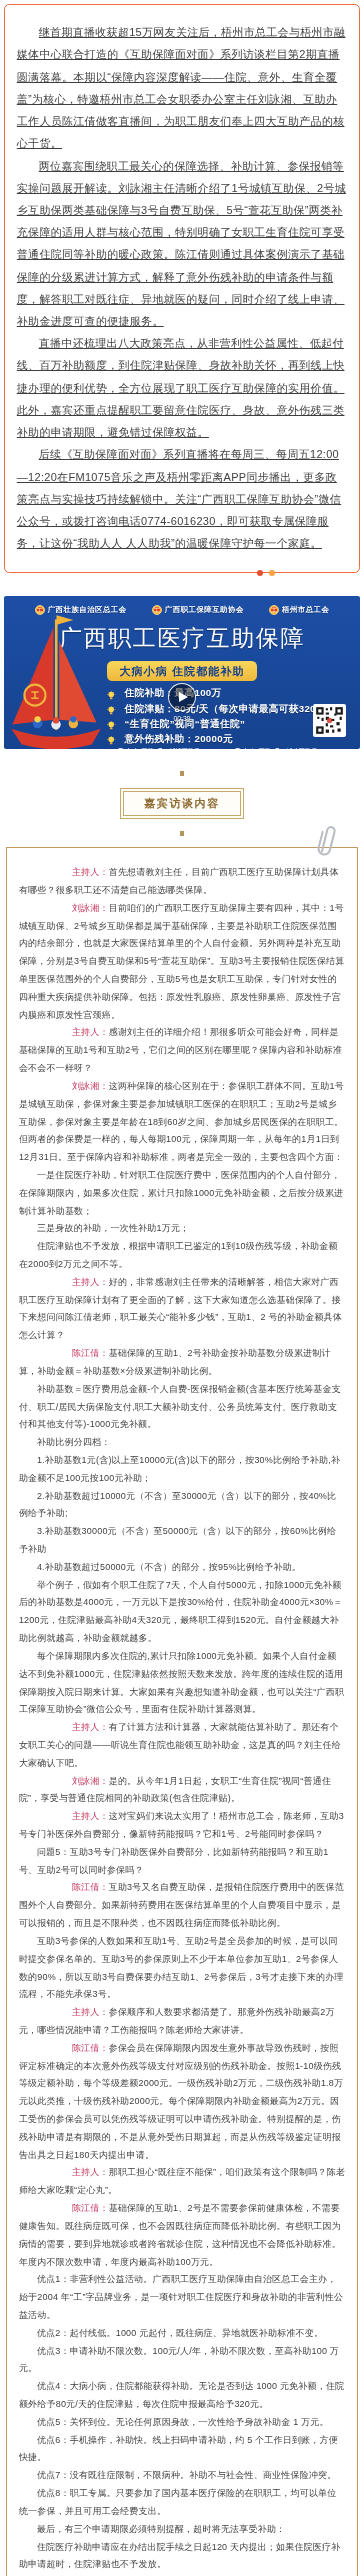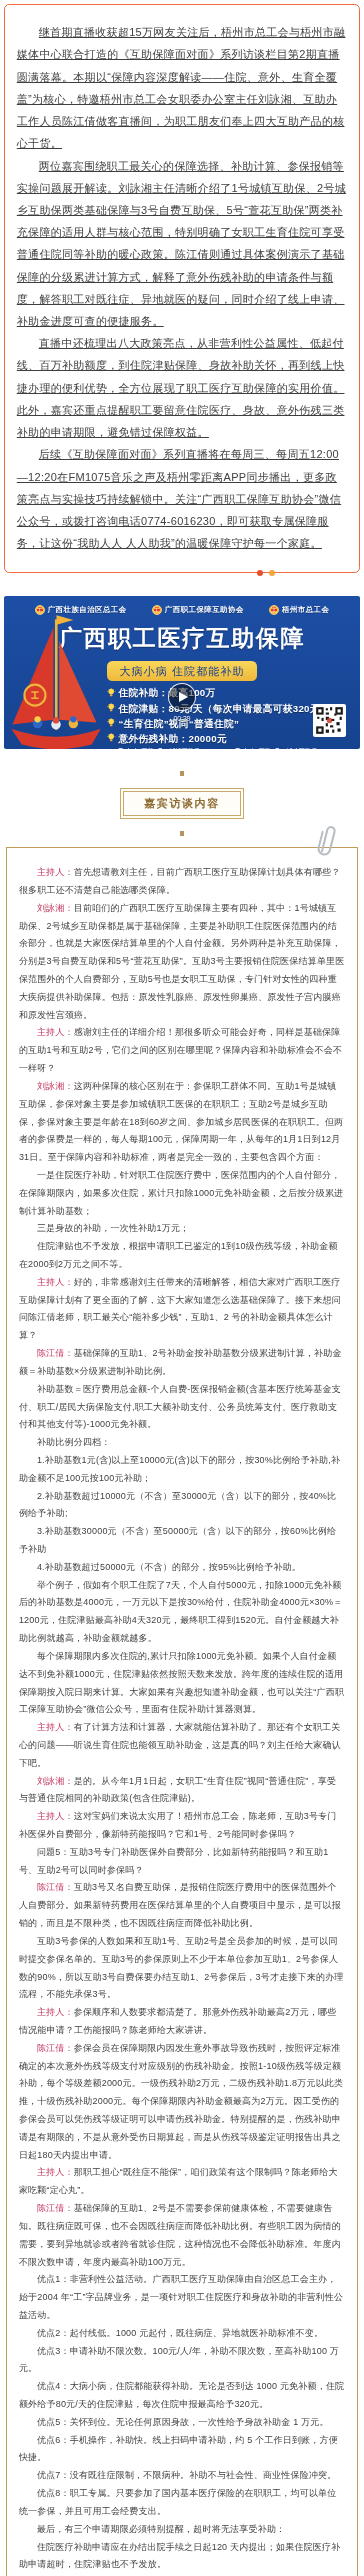--- a/index.html
+++ b/index.html
@@ -53,39 +53,39 @@
     width: 10.5px; height: 10.5px; border-radius: 50%; flex: 0 0 auto;
     background: radial-gradient(circle at 50% 45%, #e23b24 0 45%, #f6b73c 46% 100%);
     border: 0.5px solid #f9d27a;
     display: flex; align-items: center; justify-content: center;
     color: #ffe9a8; font-size: 5.3px; font-weight: bold;
   }
   .banner-title {
     text-align: center;
     color: #ffffff;
     font-size: 23px;
-    font-weight: bold;
+    font-weight: normal;
     letter-spacing: 1.6px;
     margin-top: 7.4px;
     text-shadow: 0 1.1px 1.1px rgba(0,0,0,.35);
   }
   .slogan-pill {
     width: max-content;
     margin: 7.4px auto 0 auto;
     background: linear-gradient(180deg, #f8d75c, #eeb93a);
     color: #17418f;
     font-size: 11px;
-    font-weight: normal;
+    font-weight: bold;
     letter-spacing: 1.1px;
     padding: 2.6px 12.6px;
     border-radius: 5.3px;
     position: relative; z-index: 2;
   }
   .banner-body { margin: 4.2px 7.4px 0 103px; position: relative; z-index: 2; }
-  .bullet { display: flex; align-items: center; gap: 3px; line-height: 1.55; }
+  .bullet { display: flex; align-items: flex-end; gap: 9px; line-height: 1.55; }
   .bullet .txt { color: #fff; font-weight: bold; font-size: 9.7px; text-shadow: 0 0.5px 0.5px rgba(0,0,0,.35); letter-spacing: 0.3px; white-space: nowrap; }
   .bulb { flex: 0 0 auto; width: 8.4px; height: 9.5px; }
   .plan-row { display: flex; gap: 18px; margin-top: 1.6px; }
   .plan-row span, .note-line {
     color: #fff; font-weight: bold; font-size: 5.8px; letter-spacing: 0.3px;
     text-shadow: 0 0.5px 0.5px rgba(0,0,0,.3); white-space: nowrap;
   }
   .note-line { display: block; margin-top: 4.2px; font-size: 6.3px; }
   .addr-line, .hot-line {
     color: #fff; font-weight: bold; font-size: 12px; letter-spacing: 0.5px;
@@ -145,21 +145,21 @@
     background: #fff;
     padding: 16px 11.6px 21px 11.6px;
   }
   .content-box p {
     font-size: 9px;
     line-height: 1.98;
     text-indent: 2em;
     color: #3f3f3f;
     letter-spacing: 0.2px;
   }
-  .speaker { color: #c2335a; }
+  .speaker { color: #c2335a; margin-left: 35px; }
 </style>
 </head>
 <body>
 
 <div class="page">
 
   <section class="intro-box">
     <div>
 
     <p>继首期直播收获超15万网友关注后，梧州市总工会与梧州市融媒体中心联合打造的《互助保障面对面》系列访谈栏目第2期直播圆满落幕。本期以“保障内容深度解读——住院、意外、生育全覆盖”为核心，特邀梧州市总工会女职委办公室主任刘詠湘、互助办工作人员陈江倩做客直播间，为职工朋友们奉上四大互助产品的核心干货。</p>

